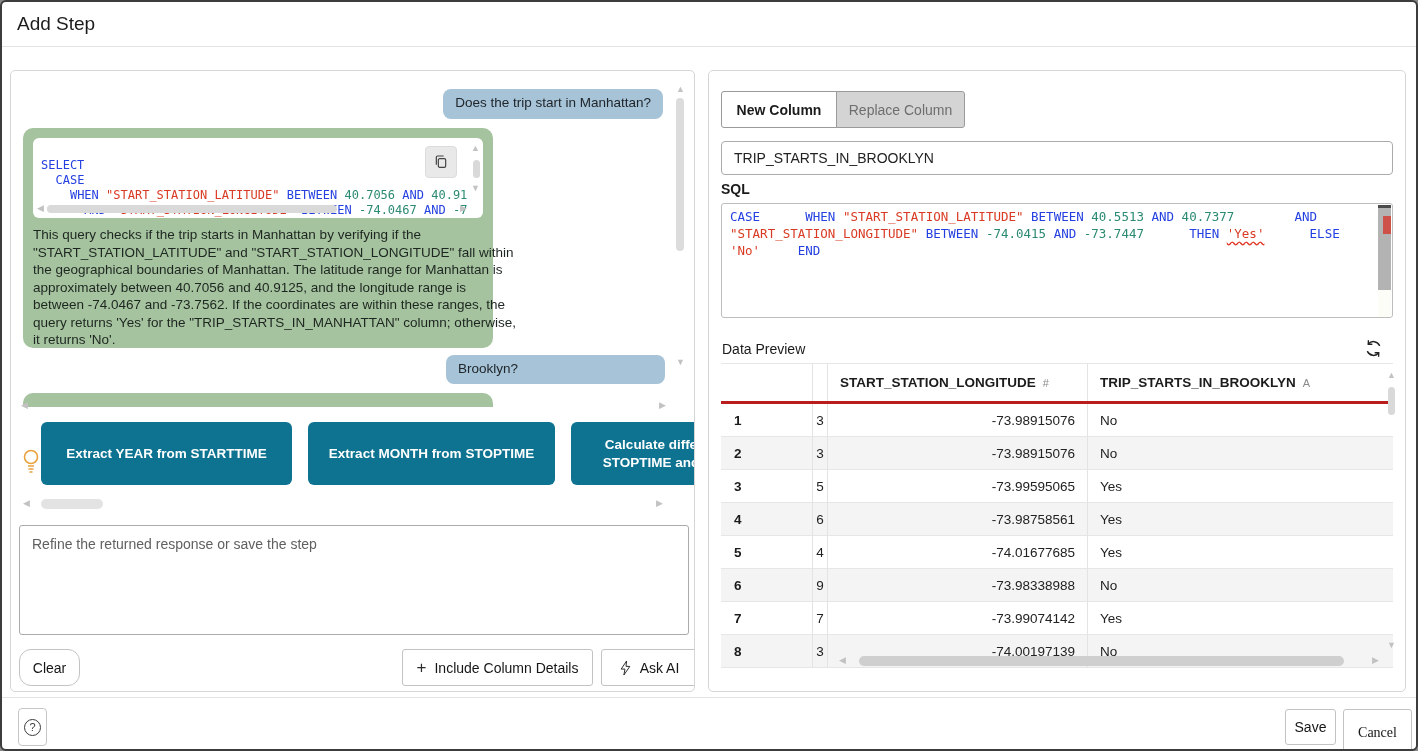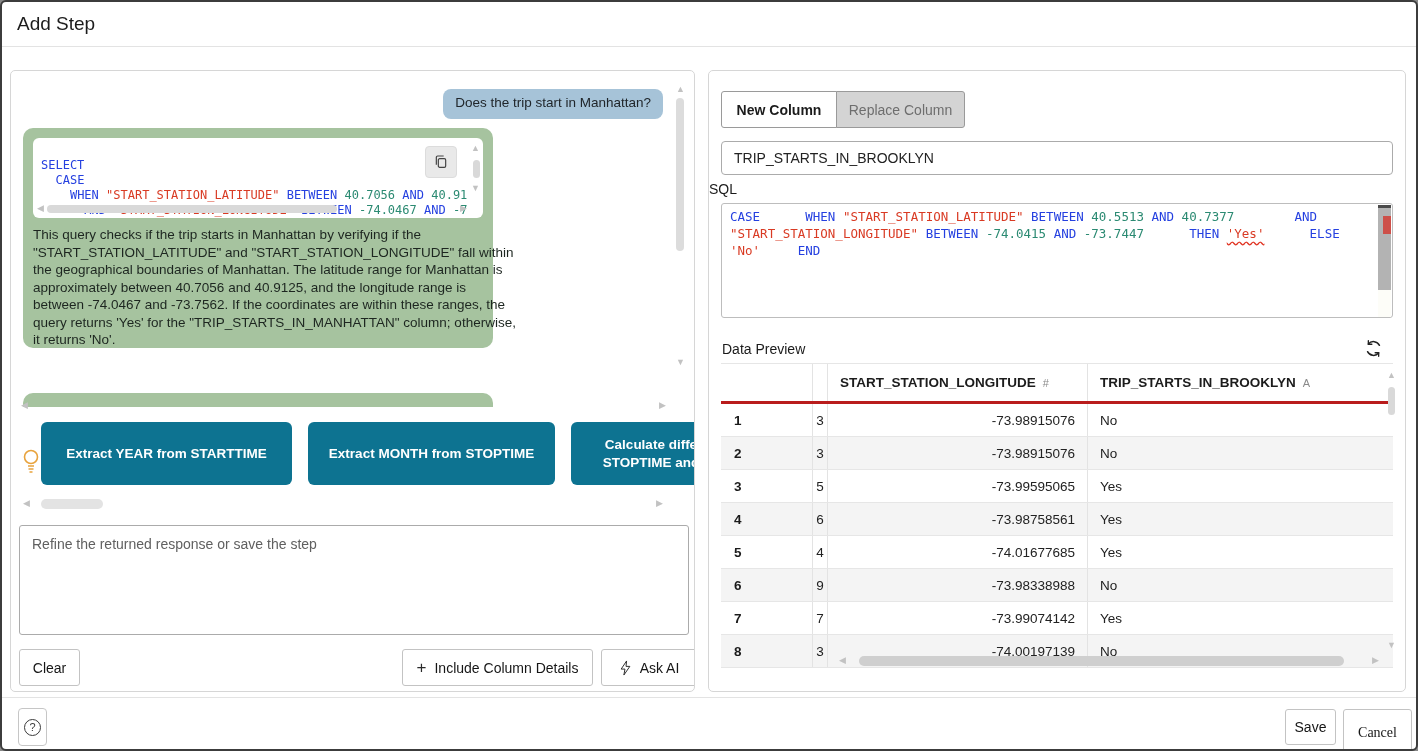--- a/index.html
+++ b/index.html
@@ -54,34 +54,34 @@
   .sug-btn:nth-child(1){ width:251px; } .sug-btn:nth-child(2){ width:247px; } .sug-btn:nth-child(3){ width:160px; }
   #sug-scroll-thumb { left:30px; top:428px; width:62px; height:10px; background:#e3e3e3; }
   
   #prompt-textarea { position:absolute; left:8px; top:454px; width:670px; height:110px;
                      border:1px solid #ababab; border-radius:3px; resize:none; padding:10px 12px;
                      font-family:"Liberation Sans", sans-serif; font-size:14px; color:#222; }
   #prompt-textarea::placeholder { color:#606060; opacity:1; }
   .btn { position:absolute; height:37px; background:#fff; border:1px solid #c3c3c3; border-radius:3px;
          font-size:14px; color:#161616; display:flex; align-items:center; justify-content:center;
          gap:8px; cursor:pointer; font-family:"Liberation Sans", sans-serif; }
-  #clear-btn { left:8px; top:578px; width:61px; }
+  #clear-btn { left:8px; top:578px; width:61px;border-radius:12px; }
   #include-btn { left:391px; top:578px; width:191px; }
   #askai-btn { left:590px; top:578px; width:96px; }
   .plus-glyph { font-size:17px; color:#2b2b2b; line-height:17px; }
   
   .tab { position:absolute; top:20px; height:37px; border:1px solid #9a9a9a; display:flex;
          align-items:center; justify-content:center; font-size:14px; cursor:pointer; }
   #tab-new { left:12px; width:116px; background:#fff; color:#1b1b1b; font-weight:bold;
              border-radius:3px 0 0 3px; z-index:2; }
   #tab-replace { left:127px; width:129px; background:#d4d4d4; color:#6e6e6e; border-radius:0 3px 3px 0; }
   #column-name-input { position:absolute; left:12px; top:70px; width:672px; height:34px;
                        border:1px solid #ababab; border-radius:4px; padding:0 12px; font-size:14px;
                        color:#222; font-family:"Liberation Sans", sans-serif; }
-  #sql-label { position:absolute; left:0; top:110px; font-size:14px; color:#1a1a1a; }
+  #sql-label { position:absolute; left:12px; top:110px; font-size:14px; color:#1a1a1a;font-weight:bold; }
   #sql-editor { position:absolute; left:12px; top:132px; width:672px; height:115px;
                 border:1px solid #bdbdbd; border-radius:3px; background:#fff; overflow:hidden; }
   #sql-editor .code-lines { font-size:12.5px; line-height:17px; padding:4px 8px; }
   #sql-scrollbar { position:absolute; right:1px; top:1px; width:13px; height:113px; background:#fdfdf8; }
   #sql-scroll-top { position:absolute; top:0; left:0; width:100%; height:3px; background:#4a4a4a; }
   #sql-scroll-thumb2 { position:absolute; top:3px; left:0; width:100%; height:82px; background:#b3b3b3; }
   #sql-err-marker { position:absolute; top:11px; right:0; width:8px; height:18px; background:#cd5049; }
   
   #preview-label { position:absolute; left:13px; top:270px; font-size:14px; color:#1a1a1a; }
   #refresh-btn { position:absolute; left:655px; top:268px; width:22px; height:22px; cursor:pointer; }
@@ -141,20 +141,21 @@
         <span class="arrow" style="right:3px; top:6px;">▲</span>
         <div id="chat-code-vthumb" class="thumb"></div>
         <span class="arrow" style="right:3px; top:46px;">▼</span>
         <span class="arrow" style="left:4px; bottom:5px;">◀</span>
         <div id="chat-code-hthumb" class="thumb"></div>
         <span class="arrow" style="right:16px; bottom:5px;">▶</span>
       </div>
       <div id="explanation">This query checks if the trip starts in Manhattan by verifying if the "START_STATION_LATITUDE" and "START_STATION_LONGITUDE" fall within the geographical boundaries of Manhattan. The latitude range for Manhattan is approximately between 40.7056 and 40.9125, and the longitude range is between -74.0467 and -73.7562. If the coordinates are within these ranges, the query returns 'Yes' for the "TRIP_STARTS_IN_MANHATTAN" column; otherwise, it returns 'No'.</div>
     </div>
 
+    <div id="user-q2" class="bubble-user">Brooklyn?</div>
 
     <div id="ai-bubble-partial"></div>
     <span class="arrow" style="left:10px; top:330px;">◀</span>
     <span class="arrow" style="left:648px; top:330px;">▶</span>
 
     <span class="arrow" style="left:665px; top:14px;">▲</span>
     <div id="chat-vthumb" class="thumb"></div>
     <span class="arrow" style="left:665px; top:287px;">▼</span>
 
     <span id="bulb-icon">

